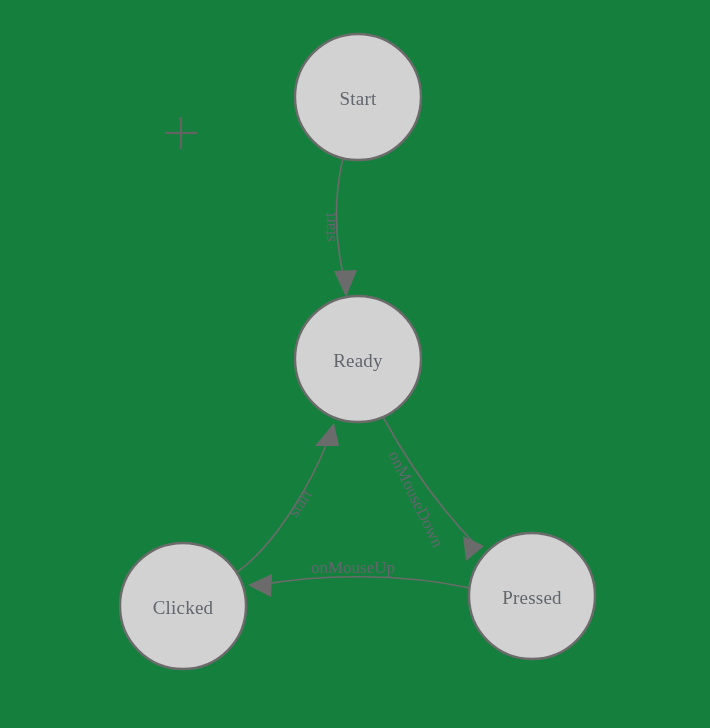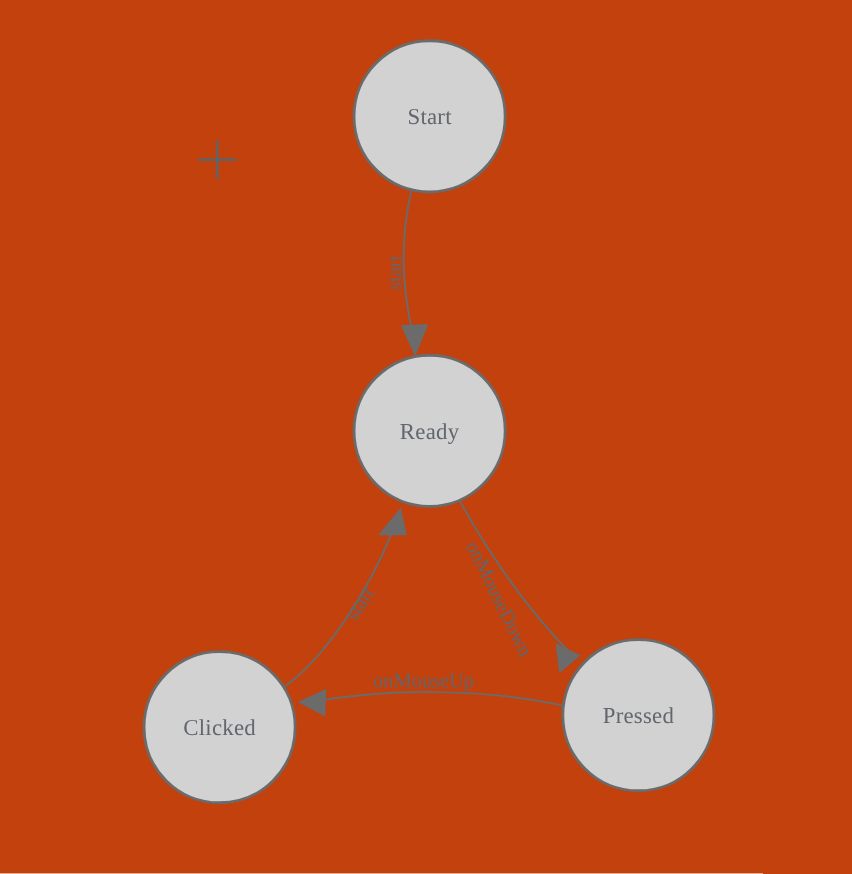--- a/index.html
+++ b/index.html
@@ -10,21 +10,21 @@
   body {
     width: 710px;
     height: 728px;
     font-family: "Liberation Serif", "DejaVu Serif", serif;
     overflow: hidden;
   }
   #canvas-wrap {
     position: relative;
     width: 710px;
     height: 728px;
-    background: #c2410c;
+    background: #15803d;
   }
   svg#diagram {
     position: absolute;
     top: 0;
     left: 0;
     width: 710px;
     height: 728px;
     display: block;
   }
   .node-circle {

